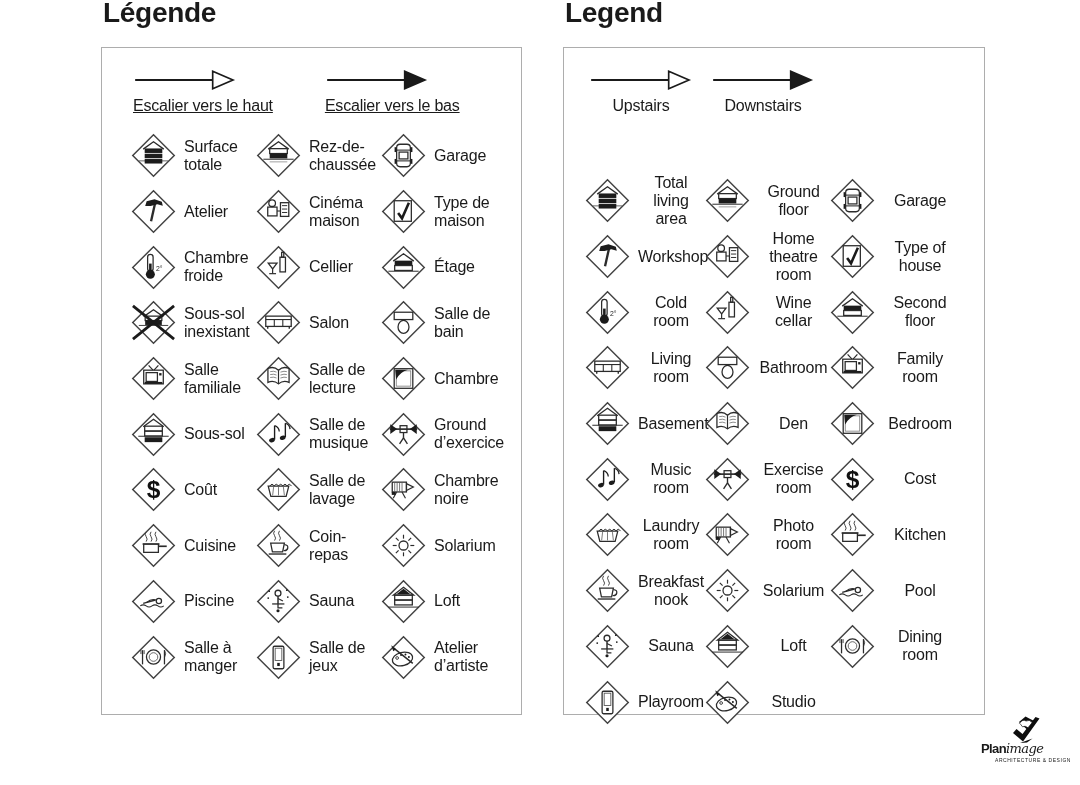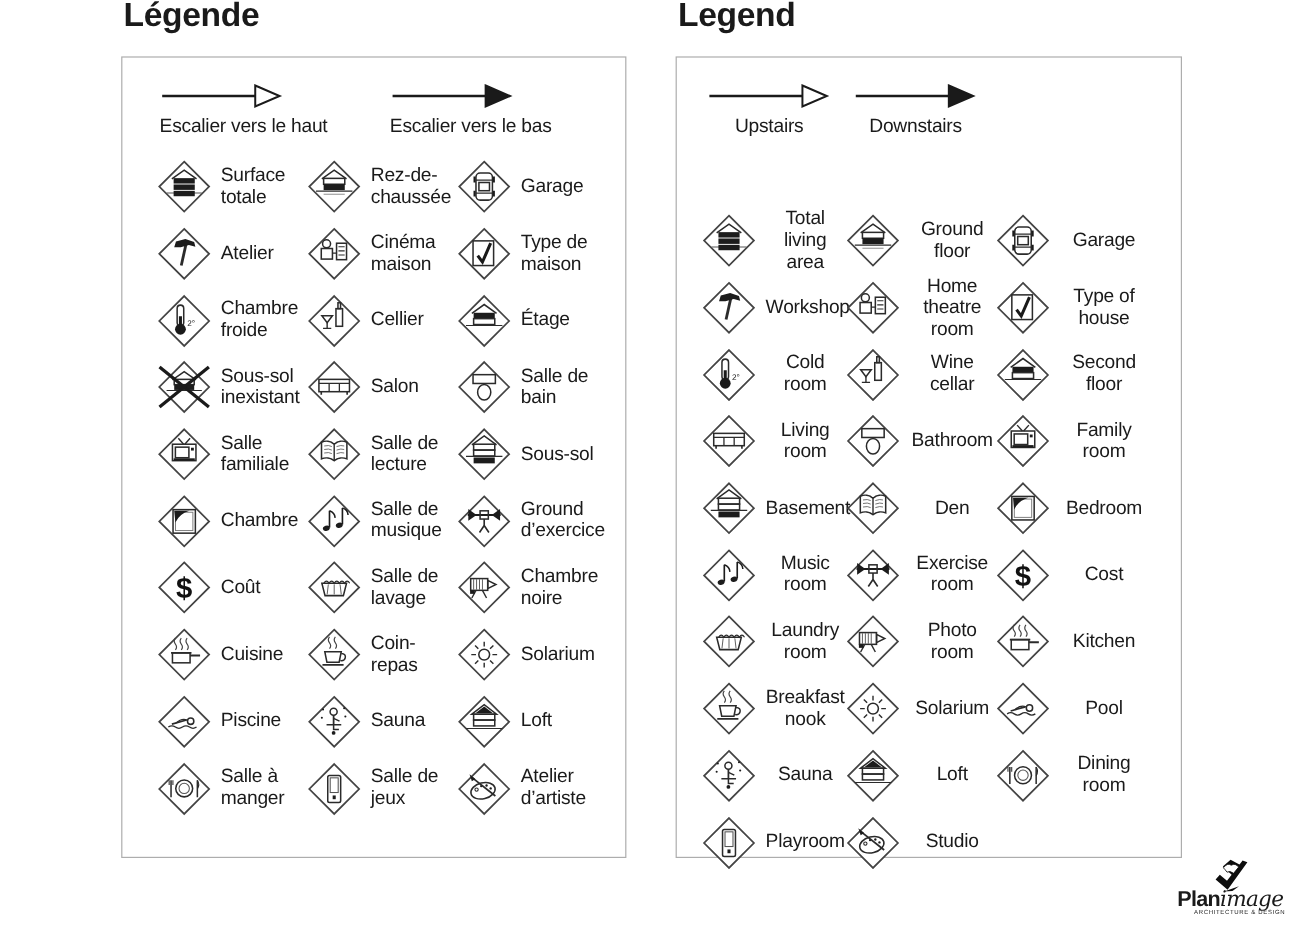--- a/index.html
+++ b/index.html
@@ -7,34 +7,34 @@
     width:1080px;height:785px;position:relative;background:#ffffff;
     font-family:"Liberation Sans",sans-serif;color:#1a1a1a;overflow:hidden;
   }
   .title{position:absolute;top:-3px;margin:0;font-size:28px;font-weight:bold;letter-spacing:-0.3px;}
   .title-fr{left:103px;}
   .title-en{left:565px;}
   .panel{position:absolute;top:47px;height:668px;border:1.5px solid #adadad;background:#fff;box-sizing:border-box;}
   .panel-fr{left:101px;width:421px;}
   .panel-en{left:563px;width:422px;text-align:center;}
   .arrows{position:absolute;top:20px;left:0;display:flex;}
-  .panel-fr .arrows{padding-left:31px;gap:52px;}
+  .panel-fr .arrows{padding-left:31px;gap:52px;text-decoration:underline;}
   .panel-en .arrows{padding-left:25px;gap:18px;}
   .arrow-group{display:flex;flex-direction:column;}
   .arrow-svg{width:104px;height:24px;display:block;}
   .arrow-label{font-size:16px;margin-top:5px;white-space:nowrap;letter-spacing:-0.2px;}
   .grid{position:absolute;top:80px;left:0;right:0;display:grid;grid-template-rows:repeat(10,55.7px);}
   .panel-fr .grid{grid-template-columns:125px 125px 125px;padding-left:28px;}
   .panel-en .grid{grid-template-columns:120px 125px 130px;padding-left:20px;margin-top:45px;}
   .cell{display:flex;align-items:center;}
   .dicon{width:47px;height:47px;flex:0 0 47px;display:block;}
   .cell-label{margin-left:7px;font-size:16px;line-height:18px;width:74px;letter-spacing:-0.2px;}
   .logo{position:absolute;left:981px;top:714px;width:96px;}
   .logo-graphic{width:36px;height:30px;display:block;margin-left:26px;}
-  .logo-word{font-size:18px;line-height:14px;margin-top:-2px;white-space:nowrap;}
+  .logo-word{font-size:13px;line-height:14px;margin-top:-2px;white-space:nowrap;}
   .logo-bold{font-weight:bold;letter-spacing:-0.6px;}
   .logo-italic{font-style:italic;font-family:"DejaVu Serif",serif;letter-spacing:-0.6px;}
   .logo-tagline{font-size:5px;letter-spacing:0.55px;margin-top:1px;margin-left:14px;white-space:nowrap;}
 </style>
 </head>
 <body>
 
 <h1 class="title title-fr">Légende</h1>
 <h1 class="title title-en">Legend</h1>
 
@@ -234,39 +234,39 @@
             <line x1="24" y1="15.5" x2="24" y2="29.5" stroke="#2b2b2b" stroke-width="1.2"></line>
             <path d="M15.5 17 q4 -1 6.5 0.5 M15.5 20 q4 -1 6.5 0.5 M15.5 23 q4 -1 6.5 0.5 M26 17.5 q4 -1.5 6.5 -0.5 M26 20.5 q4 -1.5 6.5 -0.5 M26 23.5 q4 -1.5 6.5 -0.5" fill="none" stroke="#555" stroke-width="0.7"></path>
           </svg>
         </span>
         <span class="cell-label">Salle de lecture</span>
       </div>
       <div class="cell">
         <span>
           <svg class="dicon" viewBox="0 0 48 48">
             <path d="M24 2.8 L45.2 24 L24 45.2 L2.8 24 Z" fill="#fff" stroke="#444" stroke-width="1.5"></path>
+            <rect x="14.5" y="14" width="19" height="20" fill="none" stroke="#2b2b2b" stroke-width="1.3"></rect>
+            <rect x="16.6" y="16.2" width="14.8" height="15.6" fill="none" stroke="#777" stroke-width="0.8"></rect>
+            <path d="M15.5 15 L28.5 15 Q20 17.5 16.5 25 Z" fill="#1c1c1c"></path>
+          </svg>
+        </span>
+        <span class="cell-label">Chambre</span>
+      </div>
+      <div class="cell">
+        <span>
+          <svg class="dicon" viewBox="0 0 48 48">
+            <path d="M24 2.8 L45.2 24 L24 45.2 L2.8 24 Z" fill="#fff" stroke="#444" stroke-width="1.5"></path>
             <polyline points="13.5,16 24,8.5 34.5,16" fill="none" stroke="#2b2b2b" stroke-width="1.3"></polyline>
             <rect x="15" y="15.5" width="18" height="5" fill="none" stroke="#2b2b2b" stroke-width="1.3"></rect>
             <rect x="15" y="20.5" width="18" height="5" fill="none" stroke="#2b2b2b" stroke-width="1.3"></rect>
             <line x1="8.5" y1="25.8" x2="39.5" y2="25.8" stroke="#2b2b2b" stroke-width="1"></line>
             <rect x="15" y="26.8" width="18" height="5" fill="#1c1c1c"></rect>
           </svg>
         </span>
         <span class="cell-label">Sous-sol</span>
-      </div>
-      <div class="cell">
-        <span>
-          <svg class="dicon" viewBox="0 0 48 48">
-            <path d="M24 2.8 L45.2 24 L24 45.2 L2.8 24 Z" fill="#fff" stroke="#444" stroke-width="1.5"></path>
-            <rect x="14.5" y="14" width="19" height="20" fill="none" stroke="#2b2b2b" stroke-width="1.3"></rect>
-            <rect x="16.6" y="16.2" width="14.8" height="15.6" fill="none" stroke="#777" stroke-width="0.8"></rect>
-            <path d="M15.5 15 L28.5 15 Q20 17.5 16.5 25 Z" fill="#1c1c1c"></path>
-          </svg>
-        </span>
-        <span class="cell-label">Chambre</span>
       </div>
       <div class="cell">
         <span>
           <svg class="dicon" viewBox="0 0 48 48">
             <path d="M24 2.8 L45.2 24 L24 45.2 L2.8 24 Z" fill="#fff" stroke="#444" stroke-width="1.5"></path>
             <ellipse cx="17.3" cy="29.8" rx="3" ry="2.2" fill="#1c1c1c" transform="rotate(-18 17.3 29.8)"></ellipse>
             <line x1="20" y1="29.2" x2="20" y2="15" stroke="#1c1c1c" stroke-width="1.4"></line>
             <path d="M20 15 Q24.5 16.5 24.8 21" fill="none" stroke="#1c1c1c" stroke-width="1.3"></path>
             <ellipse cx="28.3" cy="27.3" rx="3" ry="2.2" fill="#1c1c1c" transform="rotate(-18 28.3 27.3)"></ellipse>
             <line x1="31" y1="26.7" x2="31" y2="12.5" stroke="#1c1c1c" stroke-width="1.4"></line>

